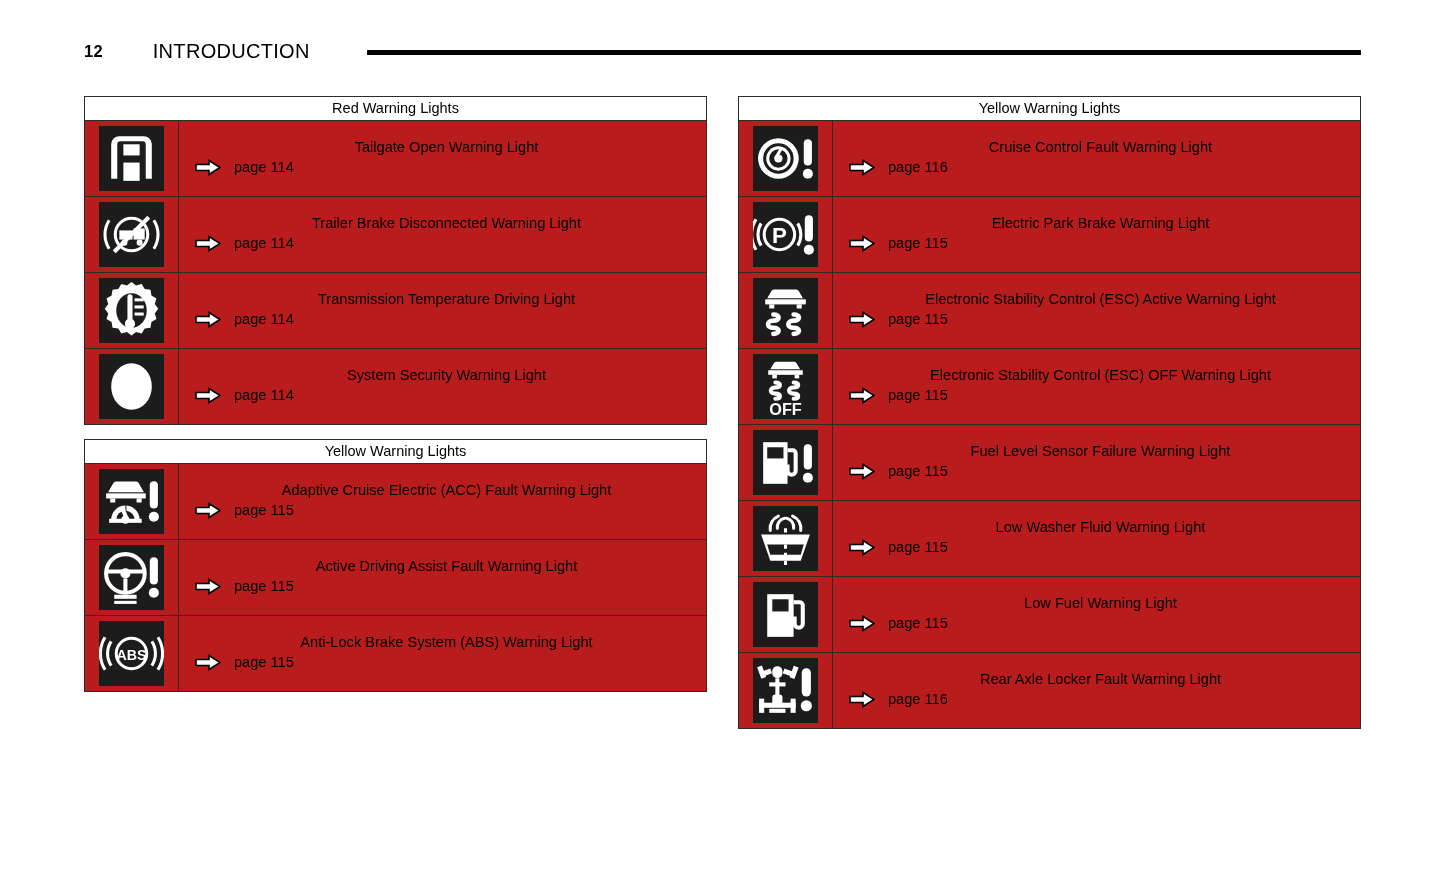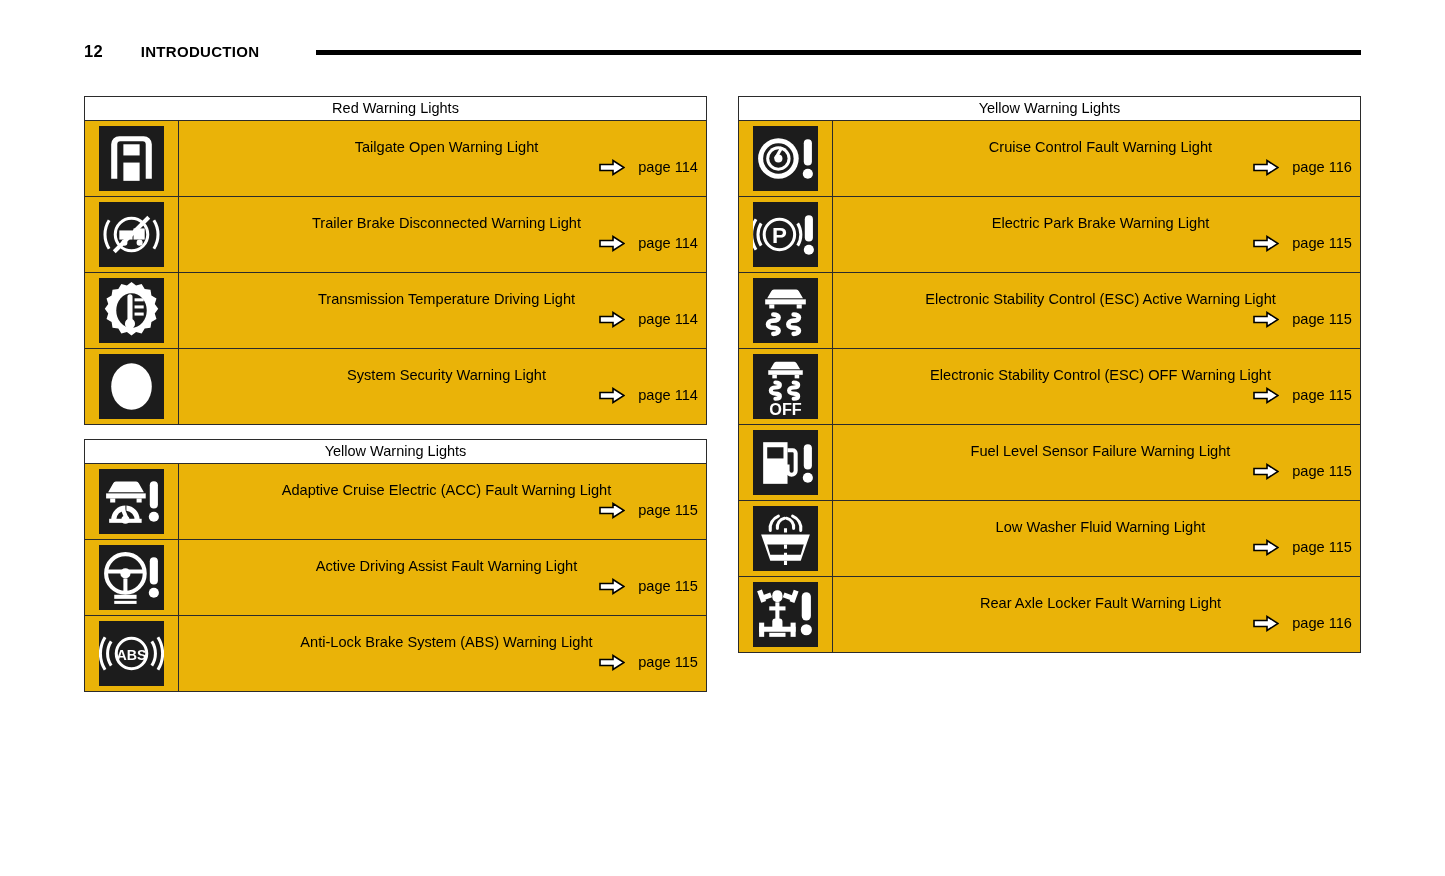--- a/index.html
+++ b/index.html
@@ -26,23 +26,23 @@
     display: flex;
     align-items: center;
     gap: 32px;
   }
   .page-number {
     font-size: 16.5px;
     font-weight: bold;
     letter-spacing: 0.2px;
   }
   .page-section {
-    font-size: 15px;
-    font-weight: bold;
-    margin-left: 6px;
+    font-size: 20px;
+    font-weight: normal;
+    margin-left: 18px;
     letter-spacing: 0.3px;
   }
   .header-rule {
     flex: 1;
     height: 5px;
     background: #000000;
     margin-left: 25px;
     margin-top: 3px;
   }
 
@@ -58,21 +58,21 @@
     width: 621px;
   }
   .col-left  { left: 84px;  top: 0; }
   .col-right { left: 738px; top: 0; }
 
   
   .wl-table {
     border: 1.4px solid #2b2b2b;
     border-collapse: collapse;
     width: 621px;
-    background: #eab308;
+    background: #b91c1c;
     margin-bottom: 14px;
   }
   .wl-table table {
     border-collapse: collapse;
     width: 100%;
     table-layout: fixed;
   }
   .wl-caption {
     text-align: center;
     font-size: 14.5px;
@@ -101,21 +101,21 @@
   .desc-title {
     font-size: 14.6px;
     line-height: 1.2;
     white-space: nowrap;
   }
   .desc-ref {
     margin-top: 2px;
     font-size: 14.6px;
     display: flex;
     align-items: center;
-    justify-content: flex-end;
+    justify-content: flex-start;
     gap: 13px;
   }
   .ref-arrow {
     display: inline-block;
     width: 26px;
     height: 17px;
     flex: 0 0 auto;
   }
 
   
@@ -415,20 +415,36 @@
                       <path d="M17 24 a13 13 0 0 1 8 -14"></path>
                       <path d="M40 22 a9 9 0 0 0 -7 -10"></path>
                       <path d="M47 24 a13 13 0 0 0 -8 -14"></path>
                     </g>
                     <g stroke="#ffffff" stroke-width="3" stroke-dasharray="4 4">
                       <path d="M32 22 v36"></path>
                     </g>
                   </svg></span></td>
               <td class="cell-desc">
                 <div class="desc-title">Low Washer Fluid Warning Light</div>
+                <div class="desc-ref">
+                  <span class="ref-arrow"><svg viewBox="0 0 26 17" xmlns="http://www.w3.org/2000/svg">
+                      <path d="M1 5.5 h13 v-4 l11 7 -11 7 v-4 h-13 z" fill="#ffffff" stroke="#000000" stroke-width="1.6" stroke-linejoin="miter"></path>
+                    </svg></span>
+                  <span>page 115</span>
+                </div>
+              </td>
+            </tr>
+            <tr class="wl-row">
+              <td class="cell-icon"><span class="icon-tile"><svg viewBox="0 0 64 64" xmlns="http://www.w3.org/2000/svg">
+                    <rect x="14" y="12" width="26" height="42" fill="#ffffff"></rect>
+                    <rect x="19" y="17" width="16" height="12" fill="#1c1c1c"></rect>
+                    <path d="M40 20 h6 a3 3 0 0 1 3 3 v18 a4 4 0 0 1 -8 0 v-7" fill="none" stroke="#ffffff" stroke-width="4"></path>
+                  </svg></span></td>
+              <td class="cell-desc">
+                <div class="desc-title">Low Fuel Warning Light</div>
                 <div class="desc-ref">
                   <span class="ref-arrow"><svg viewBox="0 0 26 17" xmlns="http://www.w3.org/2000/svg">
                       <path d="M1 5.5 h13 v-4 l11 7 -11 7 v-4 h-13 z" fill="#ffffff" stroke="#000000" stroke-width="1.6" stroke-linejoin="miter"></path>
                     </svg></span>
                   <span>page 115</span>
                 </div>
               </td>
             </tr>
             <tr class="wl-row">
               <td class="cell-icon"><span class="icon-tile"><svg viewBox="0 0 64 64" xmlns="http://www.w3.org/2000/svg">

